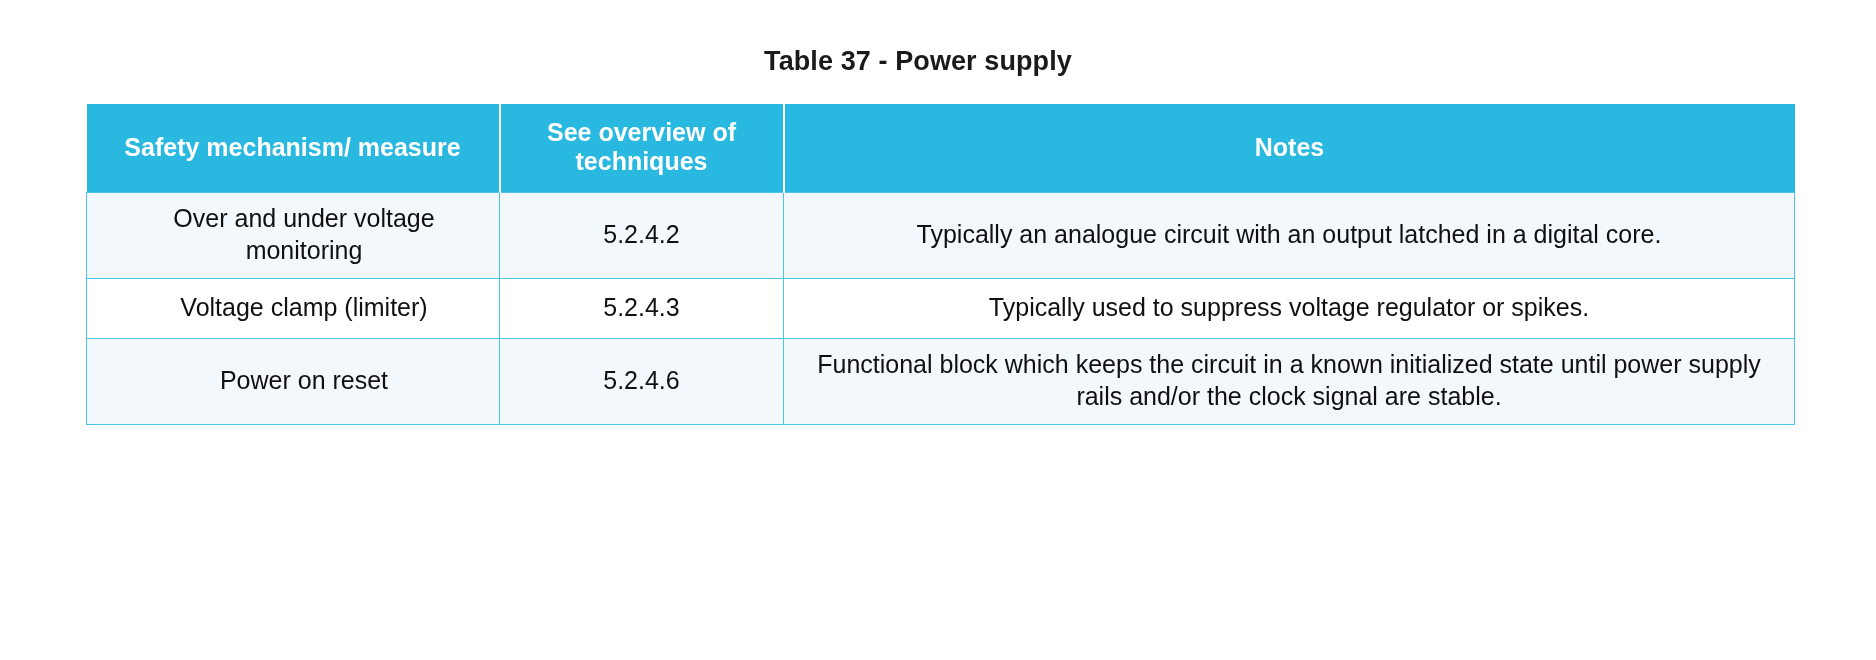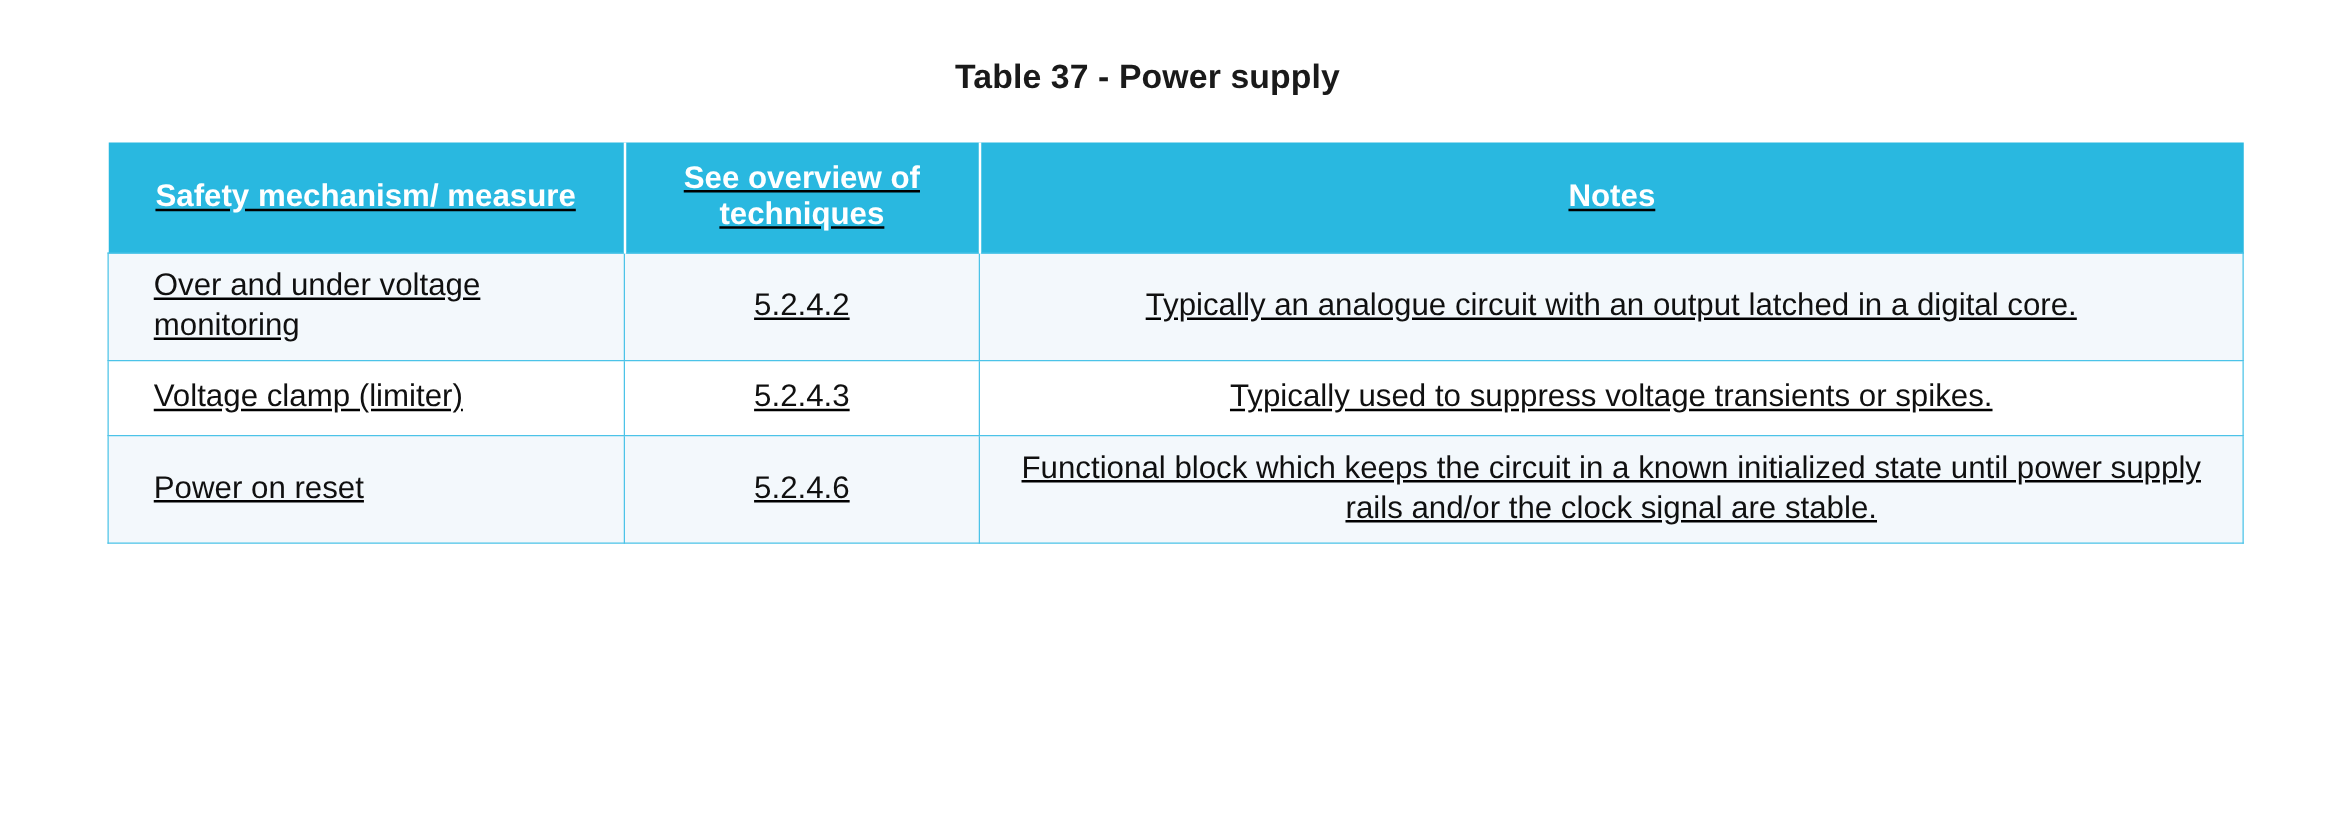--- a/index.html
+++ b/index.html
@@ -28,23 +28,22 @@
     color: #1a1a1a;
     padding-top: 46px;
     padding-bottom: 0;
     letter-spacing: 0.1px;
     margin-left: -40px;
   }
 
   .table-wrap {
     position: absolute;
     left: 86px;
-    top: 114px;
+    top: 104px;
     width: 1708px;
-    text-decoration: underline;
   }
 
   table.data-table {
     border-collapse: collapse;
     width: 1708px;
     table-layout: fixed;
   }
 
   table.data-table col.c1 { width: 413px; }
   table.data-table col.c2 { width: 284px; }
@@ -71,21 +70,21 @@
     border: 1px solid #4cc3e8;
     padding: 10px 14px 12px 14px;
     line-height: 1.26;
     vertical-align: middle;
     box-sizing: border-box;
   }
 
   tbody tr.alt td { background: #f3f8fc; }
   tbody tr.plain td { background: #ffffff; }
 
-  td.col-measure { text-align: left; padding-left: 36px; }
+  td.col-measure { text-align: center; padding-left: 36px; }
   td.col-ref { text-align: center; }
   td.col-notes { text-align: center; padding-left: 14px; }
 
   tbody tr.tall td { height: 84px; }
   tbody tr.short td { height: 60px; margin-left: 20px; }
 </style>
 </head>
 <body>
 
 <div class="page">
@@ -110,21 +109,21 @@
 
         <tr class="alt tall">
           <td class="col-measure">Over and under voltage monitoring</td>
           <td class="col-ref">5.2.4.2</td>
           <td class="col-notes">Typically an analogue circuit with an output latched in a digital core.</td>
         </tr>
 
         <tr class="plain short">
           <td class="col-measure">Voltage clamp (limiter)</td>
           <td class="col-ref">5.2.4.3</td>
-          <td class="col-notes">Typically used to suppress voltage transients or spikes.</td>
+          <td class="col-notes">Typically used to suppress voltage regulator or spikes.</td>
         </tr>
 
 
 
         <tr class="alt tall">
           <td class="col-measure">Power on reset</td>
           <td class="col-ref">5.2.4.6</td>
           <td class="col-notes">Functional block which keeps the circuit in a known initialized state until power supply rails and/or the clock signal are stable.</td>
         </tr>
 

